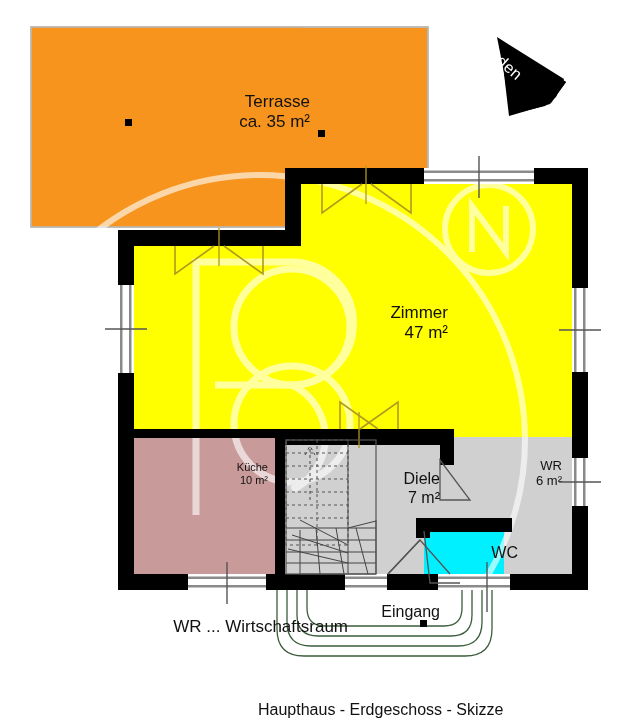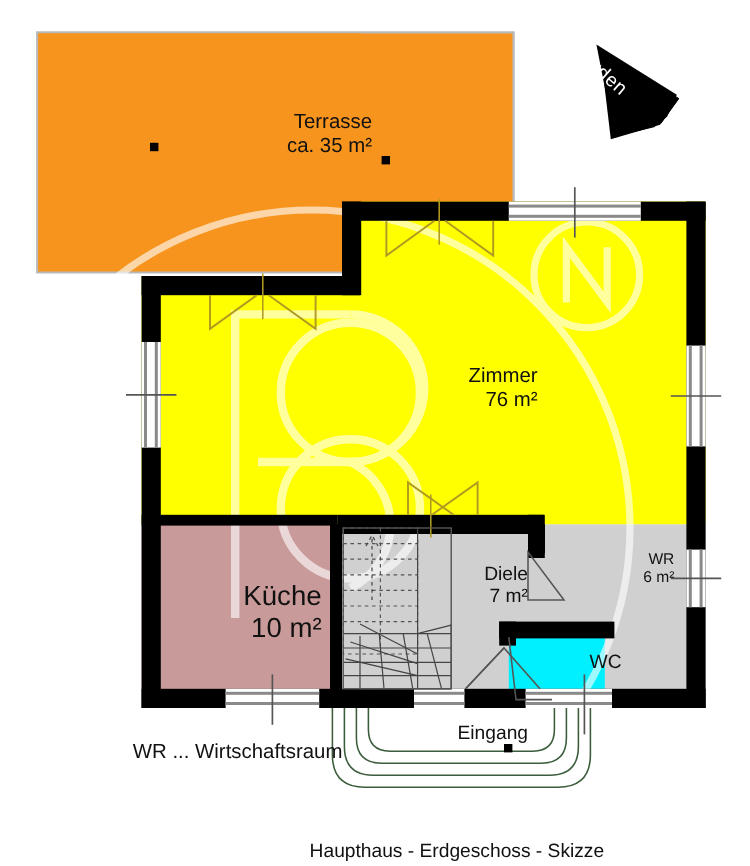--- a/index.html
+++ b/index.html
@@ -25,26 +25,26 @@
     position: absolute;
     color: #111111;
     font-family: "Liberation Sans", sans-serif;
     white-space: pre;
     text-align: right;
     line-height: 1.18;
     pointer-events: none;
   }
   #label-terrasse   { left: 100px; top:  92px; width: 210px; font-size: 17px; }
   #label-zimmer     { left: 268px; top: 303px; width: 180px; font-size: 17px; }
-  #label-kueche     { left: 118px; top: 483px; width: 150px; font-size: 23px; }
+  #label-kueche     { left: 118px; top: 461px; width: 150px; font-size: 11px; }
   #label-diele      { left: 330px; top: 470px; width: 110px; font-size: 16px; }
   #label-wr         { left: 452px; top: 458px; width: 110px; font-size: 13px; }
   #label-wc         { left: 438px; top: 544px; width: 80px;  font-size: 16px; }
   #label-eingang    { left: 330px; top: 603px; width: 110px; font-size: 16px; }
-  #label-legend     { left:  48px; top: 617px; width: 300px; font-size: 17px; text-align: center; }
+  #label-legend     { left:  48px; top: 617px; width: 300px; font-size: 17px; text-align: right; }
   #label-caption    { left: 258px; top: 685px; width: 340px; font-size: 16px; text-align: left; margin-top: 16px; }
   #label-norden {
     position: absolute;
     left: 484px;
     top: 34px;
     width: 90px;
     font-size: 16px;
     font-weight: 400;
     color: #ffffff;
     transform: rotate(41deg);
@@ -269,21 +269,21 @@
     <polygon points="500,40 566,82 550,104 509,116" fill="#000000"></polygon>
     <polygon points="500,40 566,82 551,103" fill="#000000"></polygon>
     <polygon points="497,37 564,79 556,97 545,106 512,114" fill="#000000"></polygon>
   </g>
 
 </svg>
 
 <div class="plan-label" id="label-terrasse">Terrasse
 ca. 35 m²</div>
 <div class="plan-label" id="label-zimmer">Zimmer
-76 m²</div>
+47 m²</div>
 <div class="plan-label" id="label-kueche">Küche
 10 m²</div>
 <div class="plan-label" id="label-diele">Diele
 7 m²</div>
 <div class="plan-label" id="label-wr">WR
 6 m²</div>
 <div class="plan-label" id="label-wc">WC</div>
 <div class="plan-label" id="label-eingang">Eingang</div>
 <div class="plan-label" id="label-legend">WR ... Wirtschaftsraum</div>
 <div class="plan-label" id="label-caption">Haupthaus - Erdgeschoss - Skizze</div>

